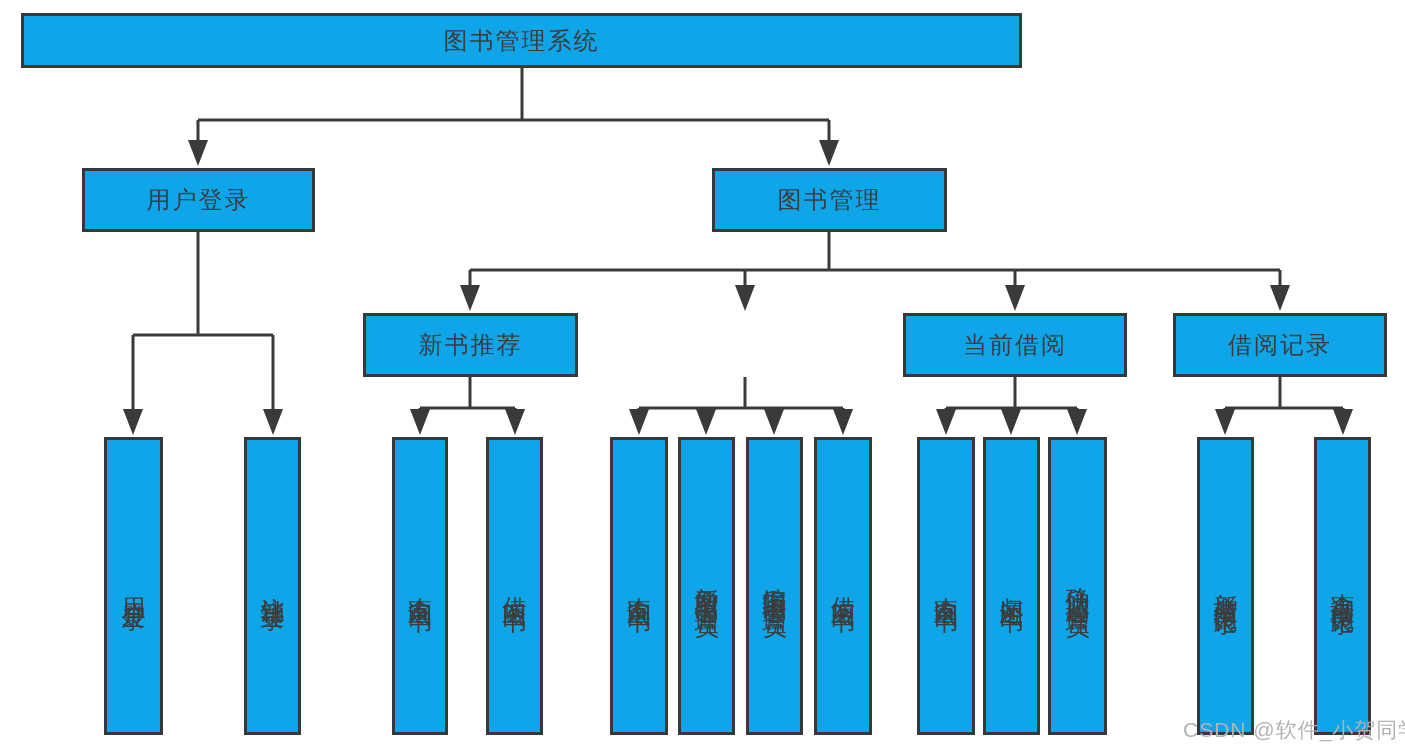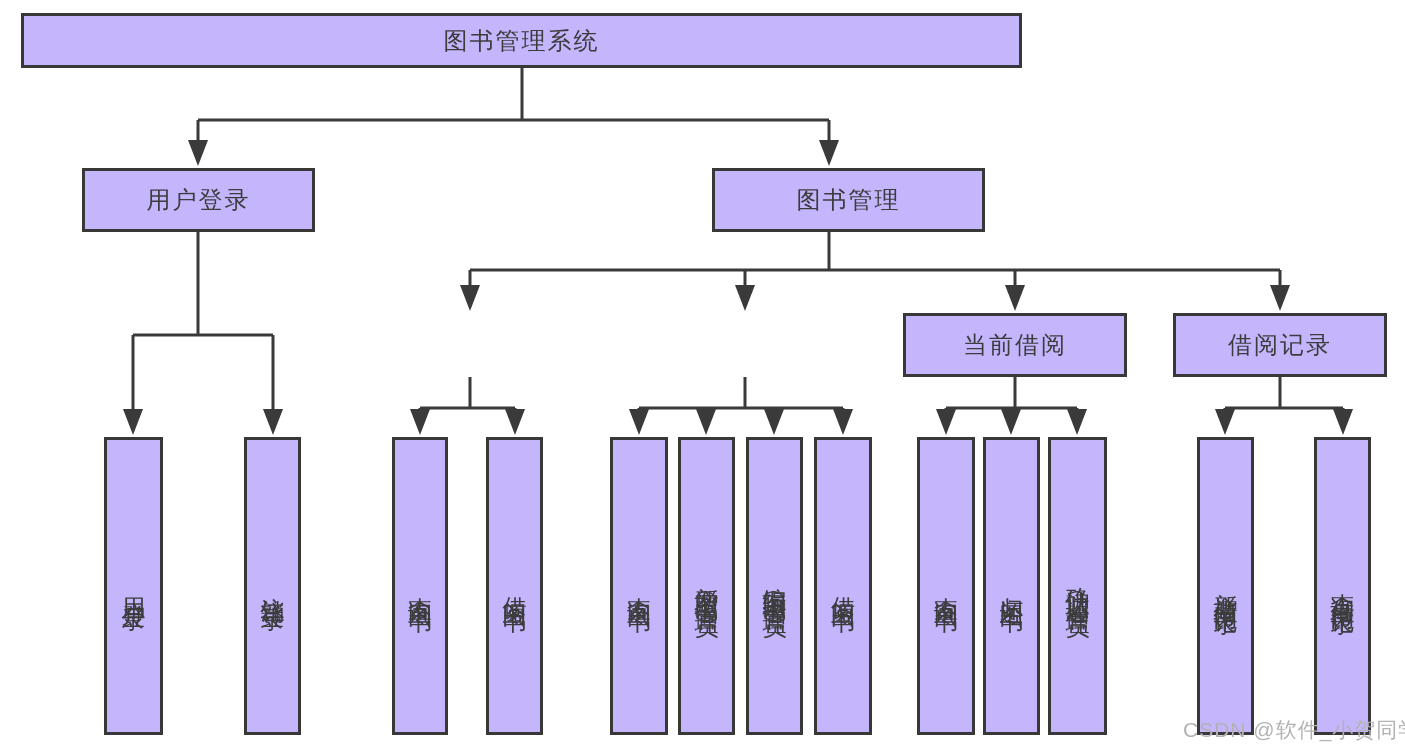--- a/index.html
+++ b/index.html
@@ -3,21 +3,21 @@
 <meta charset="utf-8">
 <style>
   html,body{margin:0;padding:0;background:#ffffff;}
   body{font-family:"Liberation Sans","DejaVu Sans",sans-serif;}
   #canvas{position:relative;width:1405px;height:747px;background:#ffffff;overflow:hidden;}
   #connectors{position:absolute;left:0;top:0;width:1405px;height:747px;}
   .node{
     position:absolute;
     box-sizing:border-box;
     border:3px solid #383838;
-    background:#c4b5fd;
+    background:#0ea5e9;
     display:flex;
     align-items:center;
     justify-content:center;
     color:#3c3c3c;
     font-size:24px;
     letter-spacing:2px;
     z-index:1;
   }
   .root-node{left:21px;top:13px;width:1001px;height:55px;}
   .l2-node{top:168px;height:64px;}
@@ -87,24 +87,27 @@
     </g>
   </svg>
 
   <div class="node root-node">
     <span>图书管理系统</span>
   </div>
 
   <div class="node l2-node" style="left:82px;width:233px;">
     <span>用户登录</span>
   </div>
-  <div class="node l2-node" style="left:712px;width:273px;">
+  <div class="node l2-node" style="left:712px;width:235px;">
     <span>图书管理</span>
   </div>
 
+  <div class="node l3-node" style="left:363px;width:215px;">
+    <span>新书推荐</span>
+  </div>
   <div class="node l3-node" style="left:1173px;width:214px;">
     <span>借阅记录</span>
   </div>
   <div class="node l3-node" style="left:903px;width:224px;">
     <span>当前借阅</span>
   </div>
 
   <div class="node leaf" style="left:104px;width:59px;">
     <span class="vtext">用户登录</span>
   </div>

